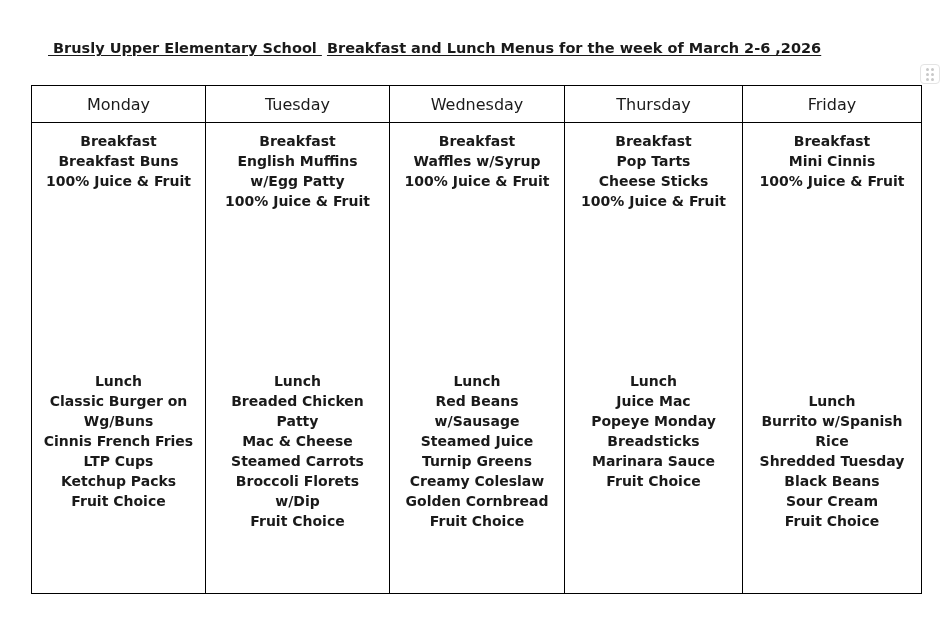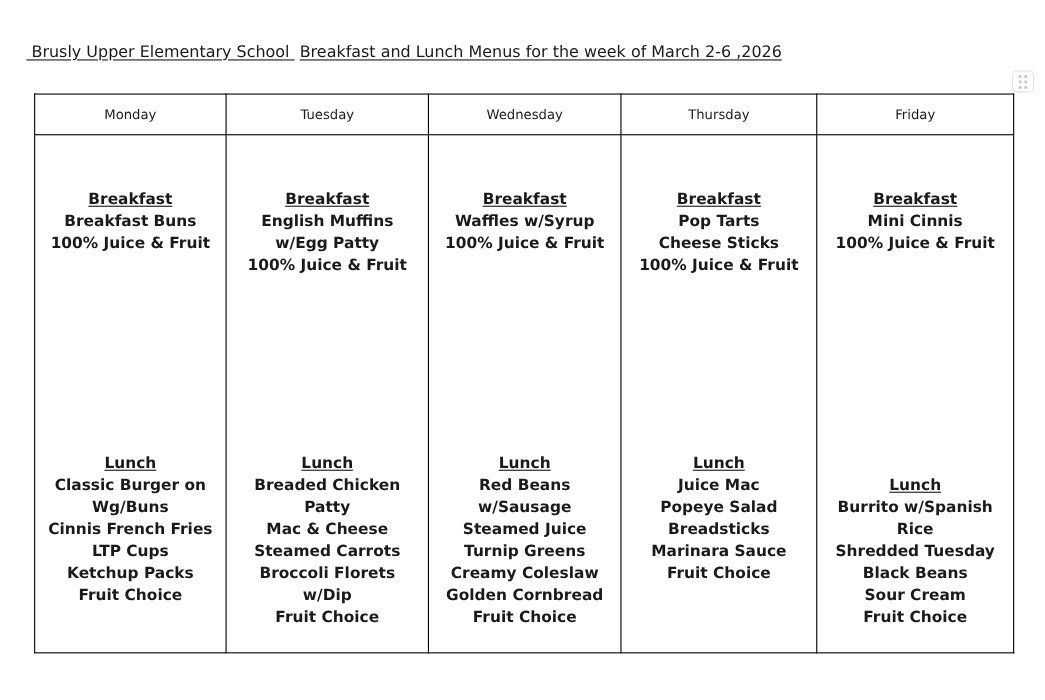--- a/index.html
+++ b/index.html
@@ -1,35 +1,35 @@
 <!DOCTYPE html>
 <html><head>
 <meta charset="utf-8">
 <style>
   html, body { margin:0; padding:0; background:#ffffff; }
   body { width:950px; height:636px; position:relative; overflow:hidden;
          font-family:"DejaVu Sans", "Liberation Sans", sans-serif; color:#1a1a1a; }
-  .title { position:absolute; left:24px; top:40px; font-size:14.5px; font-weight:400;
+  .title { position:absolute; left:48px; top:40px; font-size:14.5px; font-weight:700;
            white-space:pre; letter-spacing:0px; }
   .title span { text-decoration:underline; text-underline-offset:2px; }
   .handle { position:absolute; left:920px; top:64px; width:20px; height:20px;
             border:1px solid #e4e4e4; border-radius:4px; box-sizing:border-box;
             display:flex; align-items:center; justify-content:center; background:#fff; }
   .handle .dots { display:grid; grid-template-columns:3px 3px; gap:2px; }
   .handle .dots i { width:3px; height:3px; background:#c8c8c8; border-radius:50%; display:block; }
   table.menu { position:absolute; left:31px; top:85px; border-collapse:collapse;
                table-layout:fixed; width:890px; }
   table.menu td, table.menu th { border:1.5px solid #000; text-align:center; vertical-align:top;
                padding:0; }
-  table.menu th { height:36px; font-weight:normal; font-size:12px; vertical-align:middle; }
+  table.menu th { height:36px; font-weight:normal; font-size:16px; vertical-align:middle; }
   table.menu td { height:470px; position:relative; }
   .cell { font-size:14px; font-weight:600; line-height:20px; }
   .bfast { position:absolute; top:8px; left:0; right:0; }
   .lunch { position:absolute; left:0; right:0; }
-  .sec-head { text-decoration:underline; text-underline-offset:2px;margin-top:40px; }
+  .sec-head { text-underline-offset:2px; }
   .item { display:block; }
 </style>
 </head>
 <body>
 
 <div class="title"><span> Brusly Upper Elementary School </span> <span>Breakfast and Lunch Menus for the week of March 2-6 ,2026</span></div>
 
 <div class="handle">
   <div class="dots">
       <i></i>
@@ -118,21 +118,21 @@
       <td class="cell">
         <div class="bfast">
           <span class="item sec-head">Breakfast</span>
           <span class="item">Pop Tarts</span>
           <span class="item">Cheese Sticks</span>
           <span class="item">100% Juice &amp; Fruit</span>
         </div>
         <div class="lunch" style="top:248px">
           <span class="item sec-head">Lunch</span>
           <span class="item">Juice Mac</span>
-          <span class="item">Popeye Salad</span>
+          <span class="item">Popeye Monday</span>
           <span class="item">Breadsticks</span>
           <span class="item">Marinara Sauce</span>
           <span class="item">Fruit Choice</span>
         </div>
       </td>
 
       <td class="cell">
         <div class="bfast">
           <span class="item sec-head">Breakfast</span>
           <span class="item">Mini Cinnis</span>

